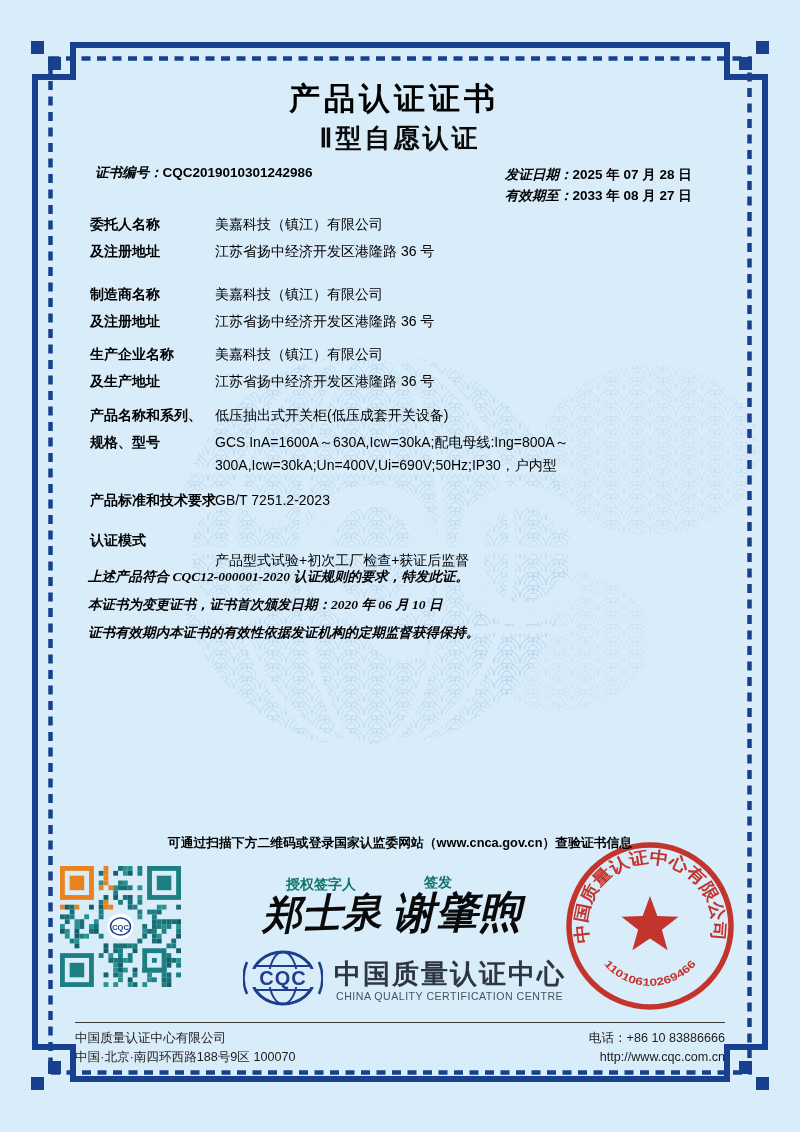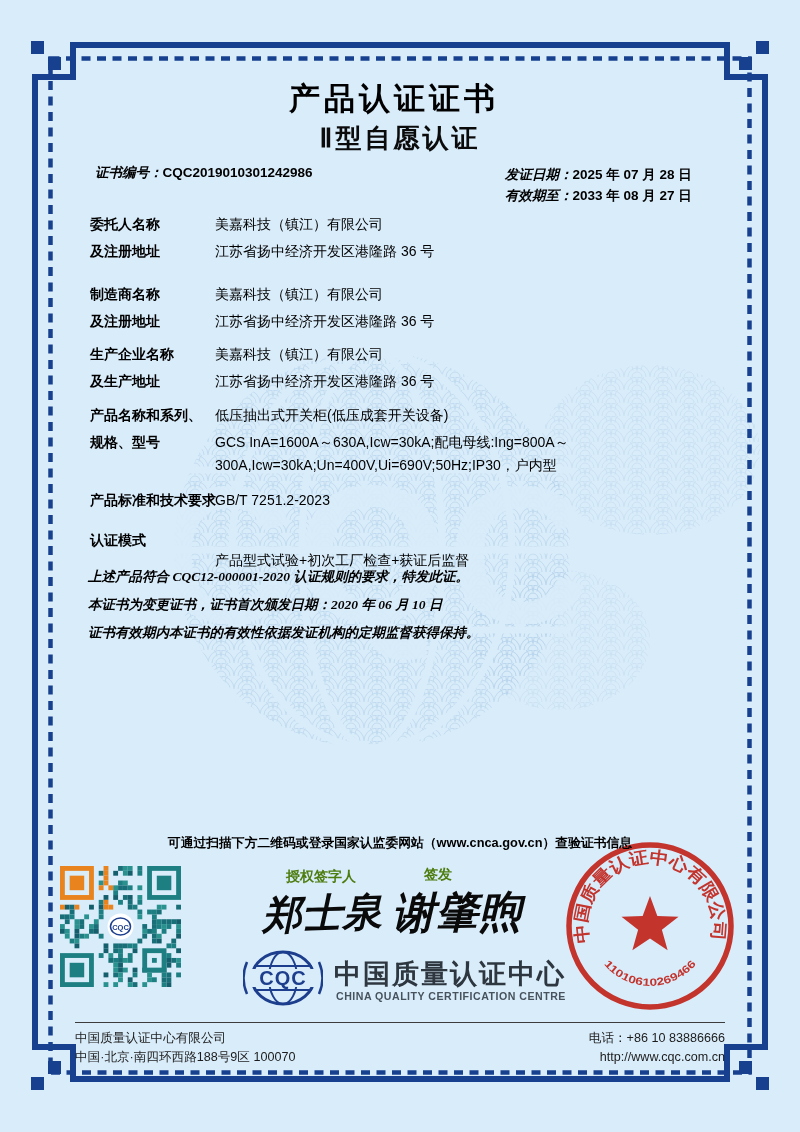--- a/index.html
+++ b/index.html
@@ -13,24 +13,24 @@
   #subtitle{left:0; right:0; top:121px; text-align:center; font-size:26px; font-weight:600; color:#0b0b0b; letter-spacing:3px;}
   .hdrline{font-size:13.5px; font-weight:bold; color:#000; white-space:nowrap;}
   .hdrlbl{font-family:"Liberation Serif", serif; font-style:italic; font-weight:bold;}
   #certrow{left:95px; top:164px;}
   #dates{left:505px; top:164px; line-height:21px;}
   .fl{width:128px;}
   .fv{left:215px; width:512px;}
   .wrapval{white-space:normal; line-height:22.5px;}
   .stmt{left:88px; font-size:13.5px; font-weight:700; color:#000; white-space:nowrap;}
   #notice{left:0; right:0; top:835px; text-align:center; font-size:12.8px; font-weight:bold; color:#000;}
-  .signlbl{font-size:14px; font-weight:bold; color:#4d7c0f;}
+  .signlbl{font-size:14px; font-weight:bold; color:#0f766e;margin-top:8px;}
   .sig{font-family:"Liberation Serif", serif; font-style:italic; font-weight:bold; color:#0a0a0a; white-space:nowrap;}
   #orgcn{left:334px; top:956px; font-size:27px; font-weight:bold; color:#2e3740; letter-spacing:2px; white-space:nowrap;}
-  #orgen{left:336px; top:990px; font-size:10.6px; font-weight:bold; color:#47525c; letter-spacing:0.5px; white-space:nowrap;}
+  #orgen{left:336px; top:990px; font-size:10.6px; font-weight:normal; color:#47525c; letter-spacing:0.5px; white-space:nowrap;}
   #footrule{left:75px; top:1022px; width:650px; border-top:1.5px solid #3c3c3c;}
   .foot{top:1029px; font-size:12.6px; color:#1c1c1c; line-height:19px;}
   #footL{left:75px;}
   #footR{right:75px; text-align:right;}
   svg{display:block;}
 </style>
 </head>
 <body>
 
 <div id="page">

